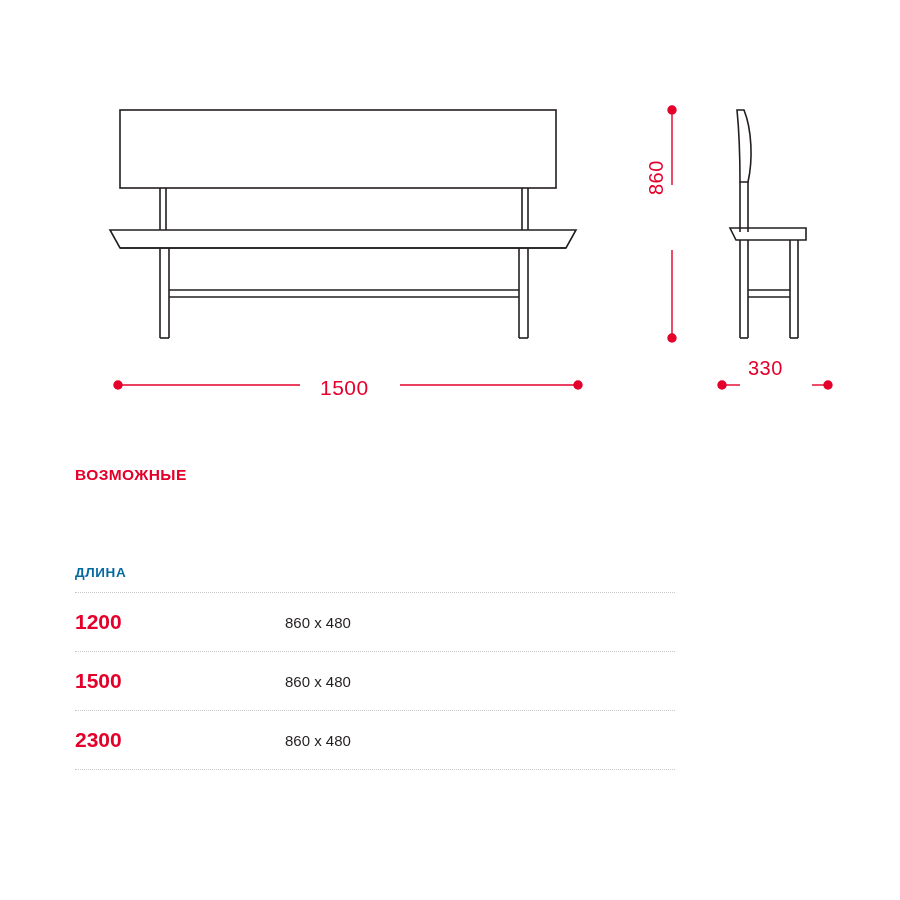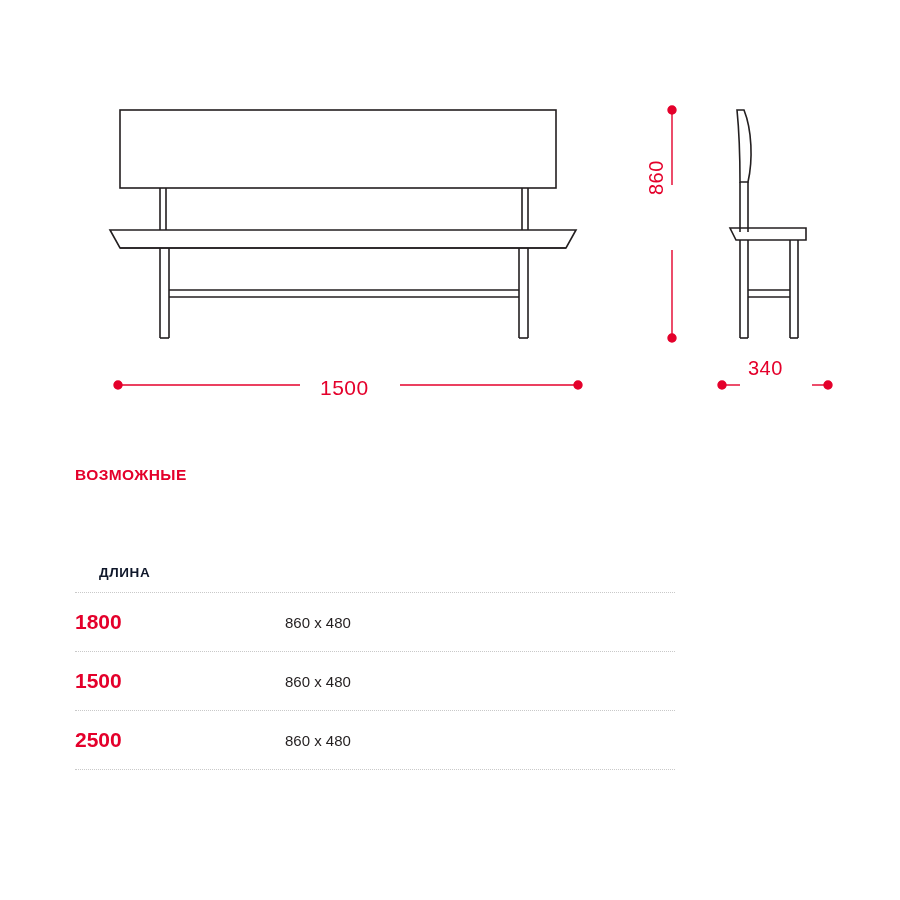--- a/index.html
+++ b/index.html
@@ -68,23 +68,22 @@
     width: 600px;
   }
   .table-head {
     display: flex;
     padding-bottom: 12px;
   }
   .th {
     font-size: 13.5px;
     font-weight: bold;
     letter-spacing: 0.6px;
-    color: #0f172a;
+    color: #0369a1;
     text-transform: uppercase;
-    margin-left: 24px;
   }
   .col-a { width: 210px; }
   .col-b { width: 330px; }
   .row {
     display: flex;
     align-items: center;
     height: 58px;
     border-top: 1px dotted #c9c9c9;
   }
   .row:last-child {
@@ -166,38 +165,38 @@
 
       <line x1="722" y1="385" x2="740" y2="385"></line>
       <line x1="812" y1="385" x2="828" y2="385"></line>
       <circle cx="722" cy="385" r="4"></circle>
       <circle cx="828" cy="385" r="4"></circle>
     </g>
   </svg>
 
   <div class="dim-label" id="dim-length-label">1500</div>
   <div class="dim-label" id="dim-height-label">860</div>
-  <div class="dim-label" id="dim-depth-label">340</div>
+  <div class="dim-label" id="dim-depth-label">330</div>
 
   <div class="variants-title">
     <div>ВОЗМОЖНЫЕ</div>
   </div>
 
   <div class="table">
     <div class="table-head">
       <div class="th col-a">ДЛИНА</div>
     </div>
 
     <div class="row">
-      <div class="cell-len">1800</div>
+      <div class="cell-len">1200</div>
       <div class="cell-dim">860 х 480</div>
     </div>
     <div class="row">
       <div class="cell-len">1500</div>
       <div class="cell-dim">860 х 480</div>
     </div>
     <div class="row">
-      <div class="cell-len">2500</div>
+      <div class="cell-len">2300</div>
       <div class="cell-dim">860 х 480</div>
     </div>
   </div>
 
 </div>
 
 </body></html>

